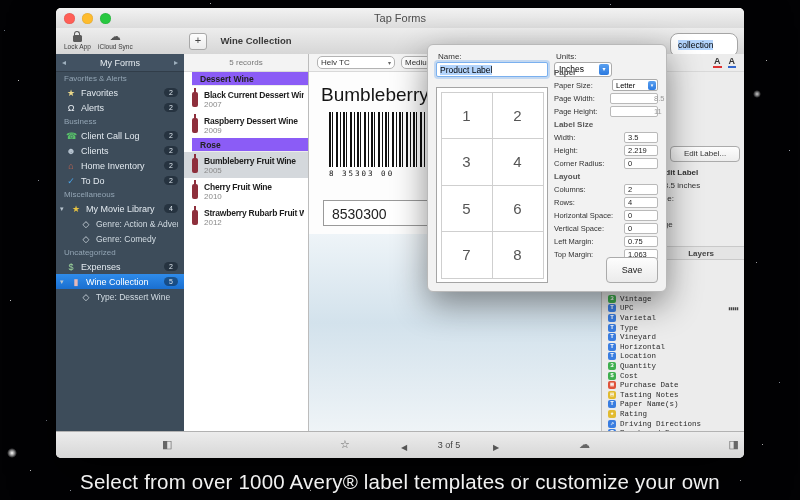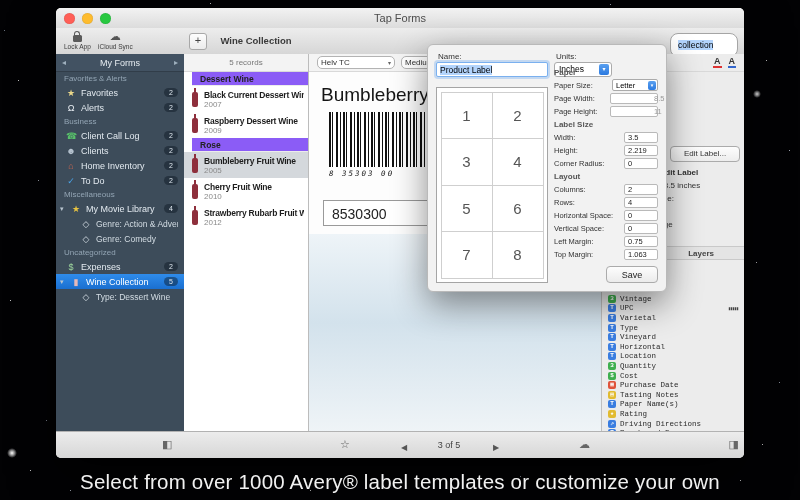--- a/index.html
+++ b/index.html
@@ -82,21 +82,21 @@
   .detail{position:absolute;left:253px;top:0;bottom:0;width:292px;background:#fdfdfd;overflow:hidden;}
   .fmt-bar{height:18px;background:#f4f4f4;border-bottom:1px solid #d9d9d9;box-sizing:border-box;position:relative;}
   .dd{position:absolute;top:2px;height:13px;border:1px solid #b3b3b3;border-radius:5px;background:#fff;
       display:flex;align-items:center;justify-content:space-between;padding:0 3px;font-size:8px;color:#333;box-sizing:border-box;}
   .dd .dd-arrow{font-size:6px;color:#666;}
   .dd.dd1{left:8px;width:78px;}
   .dd.dd2{left:92px;width:64px;}
   .rec-title{position:absolute;left:12px;top:30px;font-size:19px;font-weight:500;color:#151515;white-space:nowrap;}
   .barcode{position:absolute;left:20px;top:58px;width:104px;}
   .bars{height:55px;background:repeating-linear-gradient(90deg,#111 0 2px,#fff 2px 3px,#111 3px 4px,#fff 4px 7px,#111 7px 9px,#fff 9px 11px,#111 11px 12px,#fff 12px 14px);}
-  .bc-digits{margin-top:2px;font-family:"DejaVu Sans Mono",monospace;font-size:7.5px;letter-spacing:2px;color:#111;white-space:nowrap;font-style:italic;}
+  .bc-digits{margin-top:2px;font-family:"DejaVu Sans Mono",monospace;font-size:7.5px;letter-spacing:2px;color:#111;white-space:nowrap;}
   .upc-box{position:absolute;left:14px;top:146px;width:160px;height:26px;border:1px solid #9a9a9a;background:#fff;
            font-size:14px;line-height:26px;padding-left:8px;color:#222;box-sizing:border-box;}
   .label-bg{position:absolute;left:0;right:0;top:180px;bottom:0;
             background:linear-gradient(180deg,#eef4f8,#d3e2ec 45%,#eff4f7);}
 
   
   .inspector{position:absolute;left:545px;top:0;bottom:0;width:143px;background:#ececec;border-left:1px solid #c0c0c0;
              box-sizing:border-box;overflow:hidden;}
   .ins-band{height:18px;background:#ececec;border-bottom:1px solid #d9d9d9;box-sizing:border-box;
             display:flex;align-items:center;justify-content:flex-end;gap:6px;padding:0 8px;}
@@ -152,21 +152,21 @@
   .pp-right{position:absolute;left:126px;top:20px;right:8px;}
   .pp-hdr{font-size:8px;font-weight:bold;color:#555;margin:3px 0 2px;}
   .pp-row{display:flex;align-items:center;justify-content:space-between;height:12px;margin-bottom:1px;}
   .pp-lbl{font-size:7.5px;color:#333;white-space:nowrap;}
   .pp-field{width:34px;height:11px;background:#fff;border:1px solid #b9b9b9;border-radius:2px;font-size:7.5px;
             line-height:10px;padding:0 3px;box-sizing:border-box;color:#222;flex:none;text-align:left;}
   .pp-field.dim{color:#999;padding-left:43px;}
   .pp-select{width:46px;height:12px;background:#fff;border:1px solid #ababab;border-radius:2px;font-size:7.5px;
              display:flex;align-items:center;justify-content:space-between;padding:0 1px 0 3px;box-sizing:border-box;flex:none;}
   .pp-select .pp-ddbtn{width:8px;height:9px;line-height:9px;font-size:5px;}
-  .pp-save{position:absolute;right:8px;bottom:8px;width:52px;height:17px;border:1px solid #ababab;border-radius:4px;
+  .pp-save{position:absolute;right:8px;bottom:8px;width:52px;height:26px;border:1px solid #ababab;border-radius:4px;
            background:linear-gradient(#fdfdfd,#ebebeb);font-size:9px;color:#222;font-family:"Liberation Sans",sans-serif;}
 
   .caption{position:absolute;left:0;right:0;bottom:6px;text-align:center;font-size:20.5px;color:#f1f1f1;
            letter-spacing:.2px;}
 </style>
 </head>
 <body>
 
 <div class="stage">
   <div class="stars"></div>

